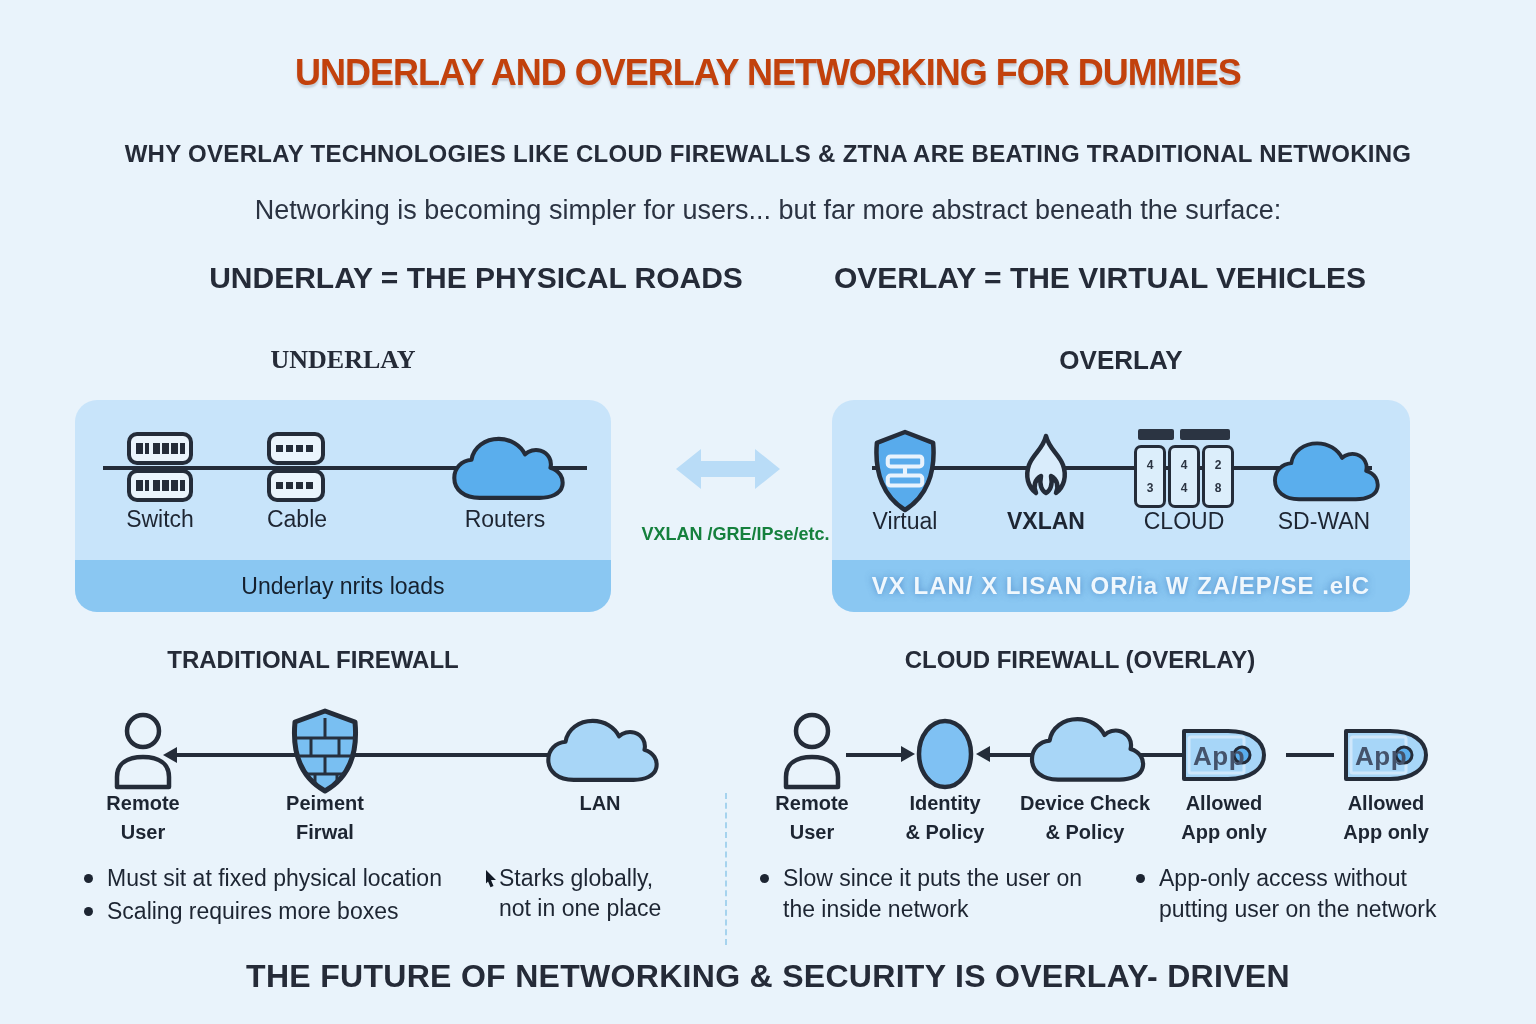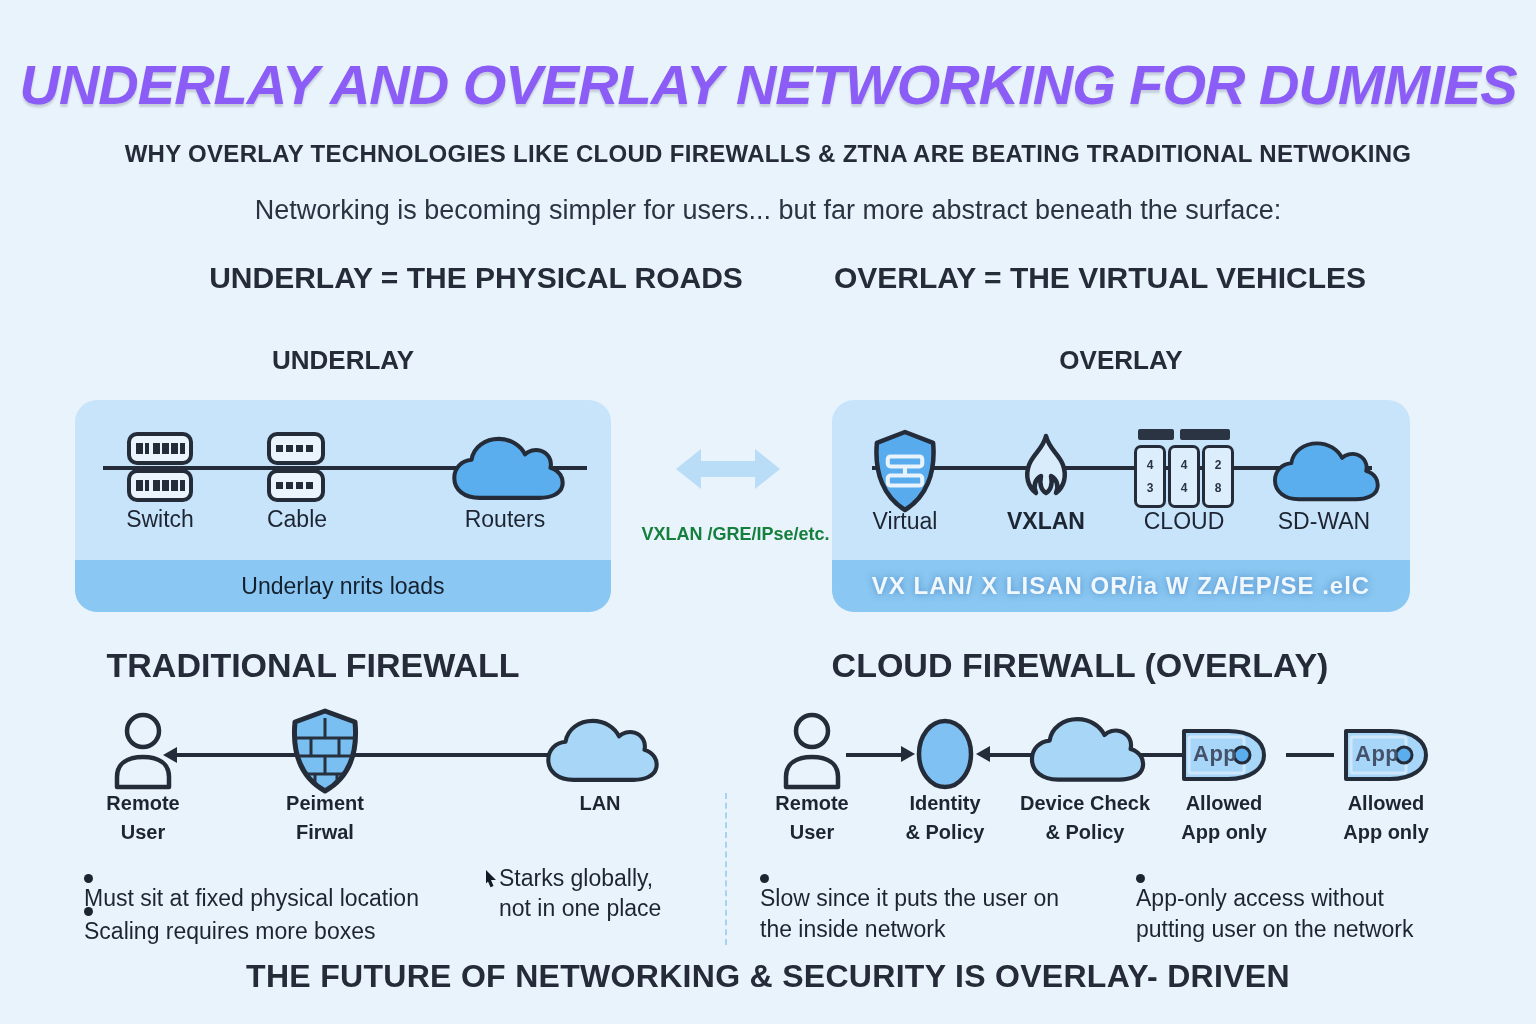--- a/index.html
+++ b/index.html
@@ -1,64 +1,64 @@
 <!DOCTYPE html>
 <html><head>
 <meta charset="utf-8">
 <style>
   html,body{margin:0;padding:0;background:#dde8f0;}
   .canvas{position:relative;width:1536px;height:1024px;background:#e9f3fb;
           font-family:"Liberation Sans",sans-serif;color:#242c39;overflow:hidden;}
   .abs{position:absolute;}
   .ctr{text-align:center;}
-  .title{top:52px;left:0;width:100%;font-size:56px;font-weight:700;letter-spacing:-1px;
-         color:#8b5cf6;text-shadow:0 3px 2px rgba(40,50,70,0.18);font-style:italic;}
+  .title{top:52px;left:0;width:100%;font-size:36px;font-weight:700;letter-spacing:-1px;
+         color:#c2410c;text-shadow:0 3px 2px rgba(40,50,70,0.18);}
   .subtitle{top:140px;left:0;width:100%;font-size:24px;font-weight:700;color:#252b38;letter-spacing:0.3px;}
   .tagline{top:195px;left:0;width:100%;font-size:27px;font-weight:400;color:#2b3342;}
   .colhead{top:261px;font-size:30px;font-weight:700;color:#252b38;}
   .panel-label{top:345px;font-size:26px;font-weight:700;color:#252b38;}
   .panel{top:400px;height:212px;background:#c8e4fa;border-radius:22px;}
   .band{position:absolute;left:0;bottom:0;width:100%;height:52px;background:#8ac7f2;
         border-radius:0 0 22px 22px;display:flex;align-items:center;justify-content:center;}
   .band-text-dark{font-size:23px;font-weight:500;color:#15202e;}
   .band-text-light{font-size:24px;font-weight:700;color:rgba(250,253,255,0.93);letter-spacing:1px;
         text-shadow:0 0 7px rgba(50,110,180,0.7);}
   .hline{height:3.5px;background:#242c39;}
   .node-label{font-size:23px;color:#1d2532;text-align:center;}
-  .sect-head{top:646px;font-size:34px;font-weight:700;color:#252b38;}
+  .sect-head{top:646px;font-size:24px;font-weight:700;color:#252b38;}
   .diagram-label{top:789px;font-size:20px;font-weight:700;color:#1d2532;text-align:center;line-height:29px;}
-  .bullet{display:flex;gap:0;font-size:23px;color:#1d2532;line-height:31px;flex-direction:column;}
+  .bullet{display:flex;gap:14px;font-size:23px;color:#1d2532;line-height:31px;}
   .dot{width:9px;height:9px;border-radius:50%;background:#1d2532;margin-top:11px;flex:none;}
   .note{font-size:23px;color:#1d2532;line-height:30px;}
   .note .l2{padding-left:15px;}
   .divider{border-left:2px dashed #a6d3ee;width:0;}
   .footer{top:958px;left:0;width:100%;font-size:32px;font-weight:700;color:#252b38;letter-spacing:0.3px;}
   .arrow-right{width:0;height:0;border-left:14px solid #242c39;border-top:8px solid transparent;border-bottom:8px solid transparent;}
   .arrow-left{width:0;height:0;border-right:14px solid #242c39;border-top:8px solid transparent;border-bottom:8px solid transparent;}
   .rack{width:104px;height:78px;}
   .rack-bar{position:absolute;top:1px;height:11px;background:#2b3442;border-radius:2px;}
   .rack-box{position:absolute;top:17px;width:26px;height:57px;border:3.5px solid #242c39;border-radius:7px;
             background:#dceefb;display:flex;flex-direction:column;align-items:center;justify-content:space-evenly;
             font-size:12px;font-weight:700;color:#2b3442;}
-  .app-text{font-size:22px;font-weight:600;color:#44536b;letter-spacing:0.5px;}
+  .app-text{font-size:26px;font-weight:600;color:#44536b;letter-spacing:0.5px;}
   svg{display:block;}
 </style>
 </head>
 <body>
 
 <div class="canvas">
 
   <div class="abs ctr title">UNDERLAY AND OVERLAY NETWORKING FOR DUMMIES</div>
   <div class="abs ctr subtitle">WHY OVERLAY TECHNOLOGIES LIKE CLOUD FIREWALLS &amp; ZTNA ARE BEATING TRADITIONAL NETWOKING</div>
   <div class="abs ctr tagline">Networking is becoming simpler for users... but far more abstract beneath the surface:</div>
 
   <div class="abs ctr colhead" style="left:116px;width:720px;">UNDERLAY = THE PHYSICAL ROADS</div>
   <div class="abs ctr colhead" style="left:740px;width:720px;">OVERLAY = THE VIRTUAL VEHICLES</div>
 
-  <div class="abs ctr panel-label" style="left:75px;width:536px;">UNDERLAY</div>
+  <div class="abs ctr panel-label" style="left:75px;width:536px;font-family:Liberation Serif, serif;">UNDERLAY</div>
   <div class="abs ctr panel-label" style="left:832px;width:578px;">OVERLAY</div>
 
   <div class="abs panel" style="left:75px;width:536px;">
     <div class="abs hline" style="left:28px;top:66px;width:484px;"></div>
 
     <svg class="abs" style="left:50px;top:29px;" width="70" height="76" viewBox="0 0 70 76">
       <rect x="4" y="5" width="62" height="29" rx="8" fill="#eaf4fc" stroke="#242c39" stroke-width="4"></rect>
       <rect x="4" y="42" width="62" height="29" rx="8" fill="#eaf4fc" stroke="#242c39" stroke-width="4"></rect>
       <g fill="#242c39">
         <rect x="11" y="14" width="7" height="11"></rect>

